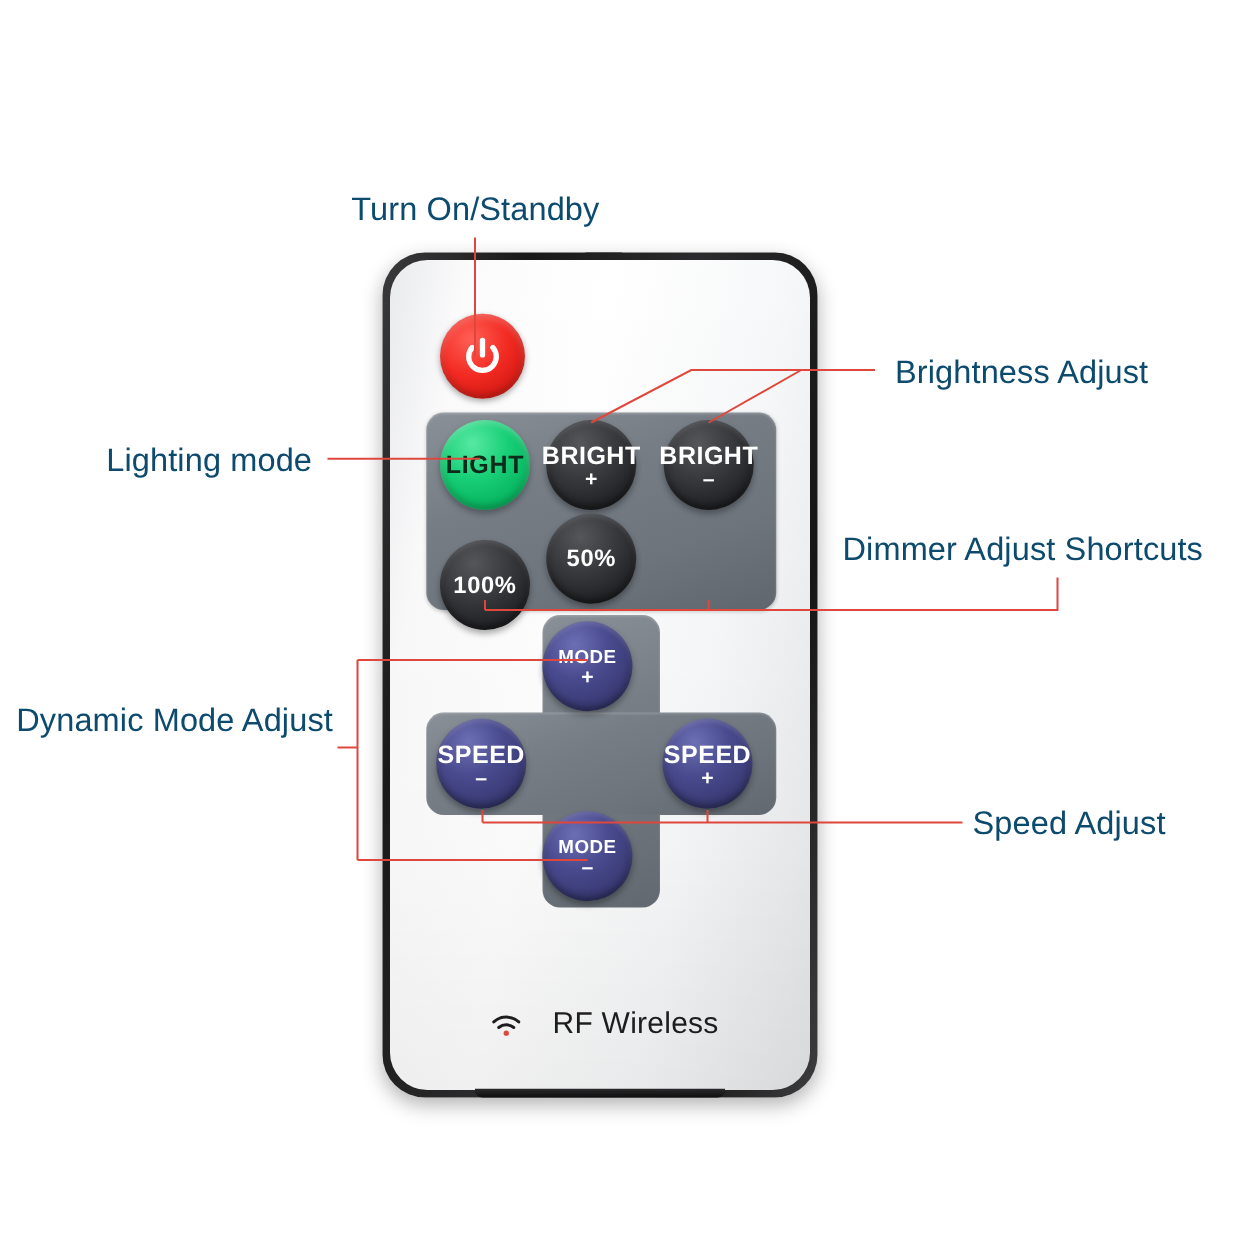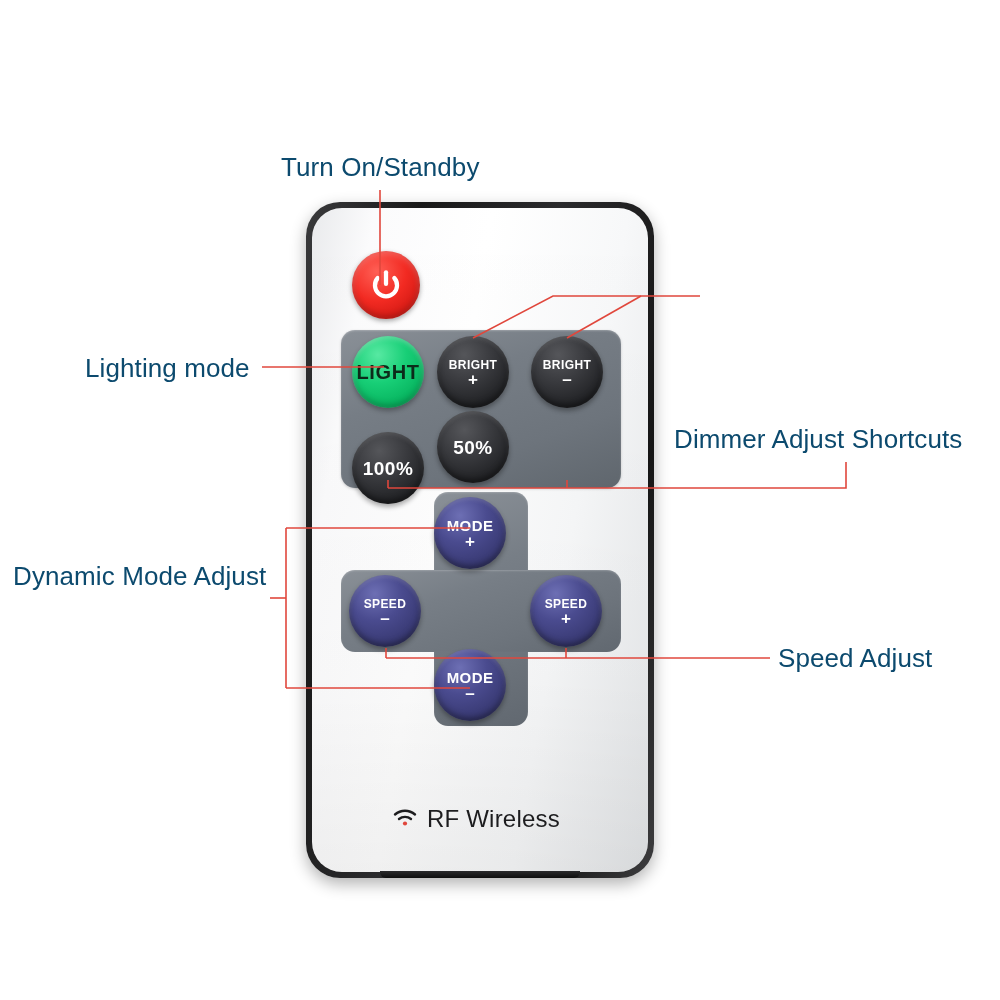--- a/index.html
+++ b/index.html
@@ -96,21 +96,21 @@
   .btn-green{
     background:radial-gradient(circle at 36% 26%,#57e9a2 0%,#18cf77 40%,#07b45f 75%,#049149 100%);
     box-shadow:0 3px 5px rgba(0,0,0,0.30), inset 0 -3px 6px rgba(0,0,0,0.25), inset 0 2px 5px rgba(255,255,255,0.35);
     color:#0c2b1a;
   }
   .btn-blue{
     background:radial-gradient(circle at 36% 26%,#6d6fb4 0%,#4a4b8f 38%,#393a74 72%,#2a2b57 100%);
     box-shadow:0 3px 5px rgba(0,0,0,0.32), inset 0 -3px 6px rgba(0,0,0,0.38), inset 0 2px 4px rgba(255,255,255,0.20);
   }
   .lbl-main{font-size:15px;letter-spacing:0.4px;}
-  .lbl-main.small{font-size:12px;}
+  .lbl-main.small{font-size:20px;}
   .lbl-sub{font-size:17px;margin-top:3px;line-height:0.7;}
   .lbl-pct{font-size:19px;letter-spacing:0.5px;}
   .lbl-light{font-size:20px;letter-spacing:0.6px;font-weight:bold;}
 
   
   .b-light {left:352px; top:336px; width:72px;height:72px;}
   .b-brightp{left:437px; top:336px; width:72px;height:72px;}
   .b-brightm{left:531px; top:336px; width:72px;height:72px;}
   .b-100   {left:352px; top:432px; width:72px;height:72px;}
   .b-50    {left:437px; top:411px; width:72px;height:72px;}
@@ -127,21 +127,21 @@
   .arm-h{left:0px;top:78px;width:280px;height:82px;border-radius:14px;}
   .b-modep{left:434px; top:497px; width:72px;height:72px;}
   .b-modem{left:434px; top:649px; width:72px;height:72px;}
   .b-speedm{left:349px;top:575px; width:72px;height:72px;}
   .b-speedp{left:530px;top:575px; width:72px;height:72px;}
 
   
   .rf-mark{
     position:absolute;
     left:392px;top:805px;
-    display:flex;gap:9px;
+    display:flex;align-items:center;gap:24px;
   }
   .rf-text{
     font-size:24px;color:#1d1d1f;
     font-family:"Liberation Sans", sans-serif;
     letter-spacing:0.2px;
   }
   .rf-icon{width:26px;height:22px;display:block;}
 </style>
 </head>
 <body>
@@ -242,18 +242,19 @@
       <path d="M270 598 L286 598"></path>
 
       <path d="M386 648 L386 658"></path>
       <path d="M566 648 L566 658"></path>
       <path d="M386 658 L770 658"></path>
       <path d="M566 658 L566 658"></path>
     </g>
   </svg>
 
   <div class="anno-label" style="left:281px;top:152px;">Turn On/Standby</div>
+  <div class="anno-label" style="left:716px;top:282px;">Brightness Adjust</div>
   <div class="anno-label" style="left:85px;top:353px;">Lighting mode</div>
   <div class="anno-label" style="left:674px;top:424px;">Dimmer Adjust Shortcuts</div>
   <div class="anno-label" style="left:13px;top:561px;">Dynamic Mode Adjust</div>
   <div class="anno-label" style="left:778px;top:643px;">Speed Adjust</div>
 
 </div>
 
 </body></html>

